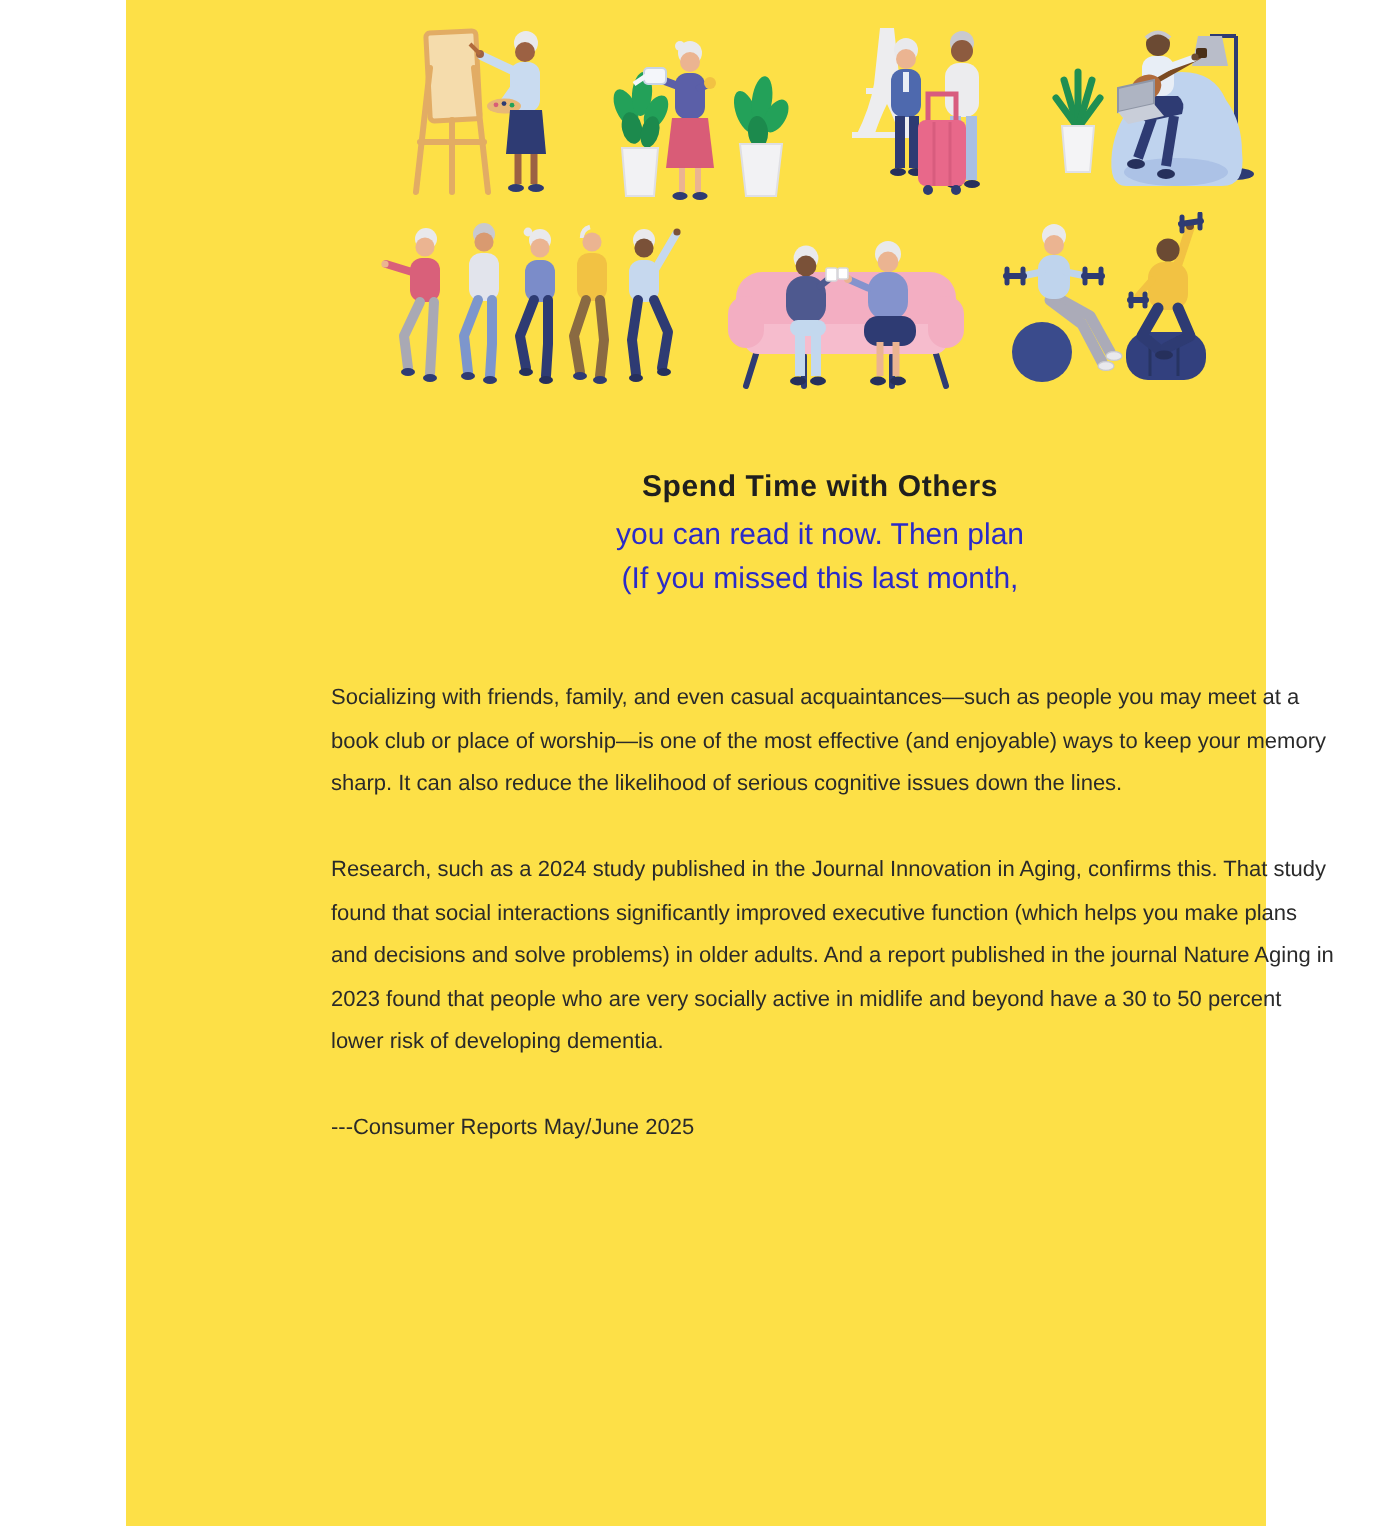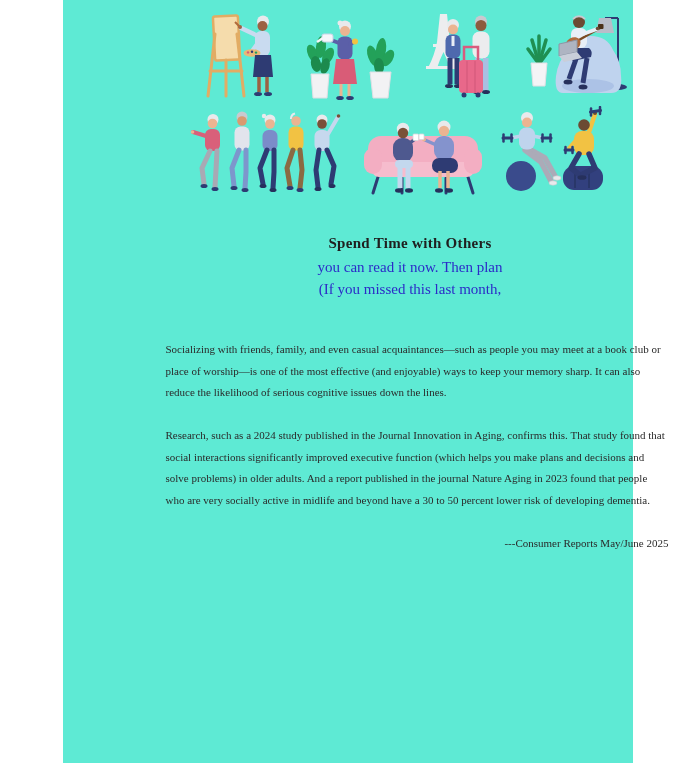--- a/index.html
+++ b/index.html
@@ -1,39 +1,39 @@
 <!DOCTYPE html>
 <html><head>
 <meta charset="utf-8">
 <style>
   html,body { margin:0; padding:0; background:#ffffff; }
   .page {
     position:relative; width:570px; height:763px; margin:0 auto;
-    background:#5eead4; font-family:Liberation Serif, serif;
+    background:#fde047; font-family:Liberation Sans, sans-serif;
   }
   .collage { position:absolute; top:0; left:0; width:695px; height:205px; }
   .illo { position:absolute; }
   .illo-easel    { left:138px; top:8px;   }
   .illo-plants   { left:232px; top:14px;  }
   .illo-travel   { left:360px; top:6px;   }
   .illo-guitar   { left:456px; top:6px;   }
   .illo-dance    { left:127px; top:104px; }
   .illo-couch    { left:293px; top:116px; }
   .illo-exercise { left:434px; top:106px; }
 
   .header-block { position:absolute; top:235px; left:0; width:695px; text-align:center; }
   .article-title { font-size:15px; font-weight:bold; color:#1f1f1f; letter-spacing:.3px; }
   .article-subtitle { margin-top:5px; font-size:15px; line-height:21.5px; cursor:pointer; }
 
   .article {
     position:absolute; top:339px; left:103px; width:503px;
     font-size:11px; line-height:21.5px; color:#2a2a2a;
   }
   .article p { margin:0 0 21.5px 0; }
-  .attribution { margin:0;text-align:right; }
+  .attribution { margin:0; }
 </style>
 </head>
 <body>
 
 <div class="page">
 
   <div class="collage">
 
     <svg class="illo illo-easel" width="90" height="92" viewBox="0 0 90 92">
       <g>

